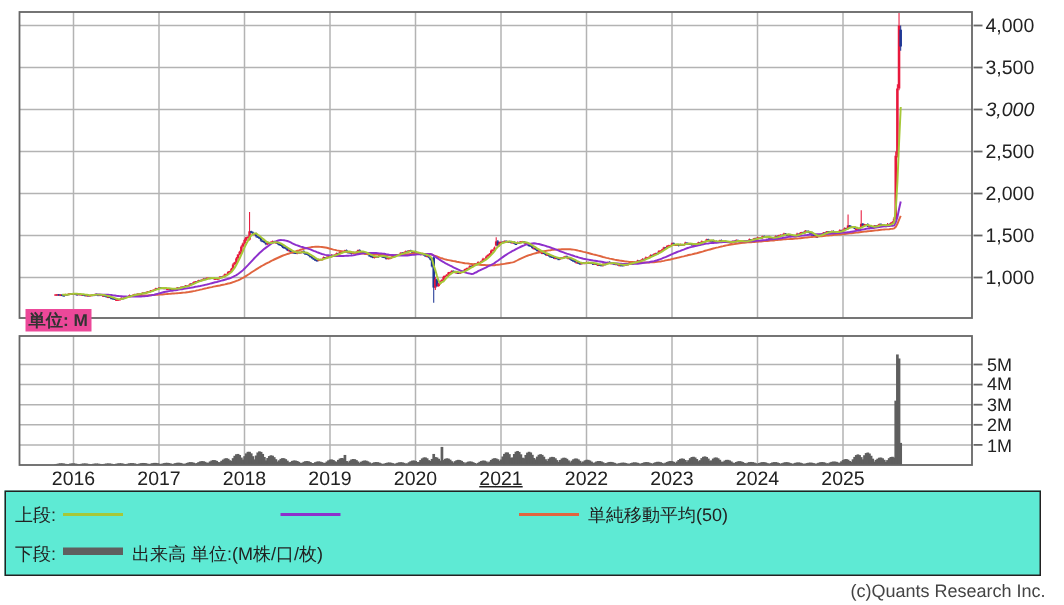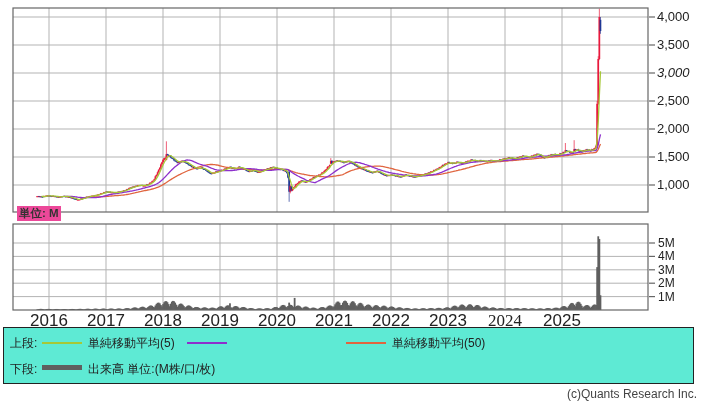--- a/index.html
+++ b/index.html
@@ -1,21 +1,21 @@
 <!DOCTYPE html>
 <html><head>
 <meta charset="utf-8">
 <style>
   html,body{margin:0;padding:0;background:#fff;}
   #stage{position:relative;width:709px;height:403px;background:#fff;overflow:hidden;
          font-family:"Liberation Sans","DejaVu Sans",sans-serif;color:#222;}
   #chart-svg{position:absolute;left:0;top:0;}
   .axis-label{position:absolute;font-size:13px;color:#222;white-space:nowrap;line-height:16px;}
   .vol-label{font-size:12px;}
-  .x-label{position:absolute;top:311px;width:44px;text-align:center;font-size:17px;color:#222;}
+  .x-label{position:absolute;top:311px;width:44px;text-align:center;font-size:13px;color:#222;}
   #unit-label{position:absolute;left:17px;top:206px;font-size:11.5px;color:#333;background:#ec4899;padding:0 2px;font-weight:bold;}
   #legend-box{position:absolute;left:3px;top:327px;width:689px;height:55px;border:1px solid #222;background:#5eead4;}
   .lg-text{position:absolute;font-size:12px;color:#222;white-space:nowrap;}
   .lg-swatch{position:absolute;height:0;border-top-style:solid;}
   #copyright{position:absolute;right:12px;top:387px;font-size:12px;color:#444;}
 </style>
 </head>
 <body>
 
 <div id="stage">
@@ -1650,30 +1650,29 @@
     </div>
   <div id="x-labels">
       <div class="x-label" style="left: 27px;">2016</div>
       <div class="x-label" style="left: 84px;">2017</div>
       <div class="x-label" style="left: 141px;">2018</div>
       <div class="x-label" style="left: 198px;">2019</div>
       <div class="x-label" style="left: 255px;">2020</div>
       <div class="x-label" style="left: 312px; text-decoration: underline;">2021</div>
       <div class="x-label" style="left: 369px;">2022</div>
       <div class="x-label" style="left: 426px;">2023</div>
-      <div class="x-label" style="left: 483px; font-family: Liberation Serif, serif;">2024</div>
+      <div class="x-label" style="left: 483px;">2024</div>
       <div class="x-label" style="left: 540px;">2025</div>
     </div>
 
   <div id="unit-label">単位: M</div>
 
   <div id="legend-box">
     <span class="lg-text" style="left:6px;top:7px;">上段:</span>
     <span class="lg-swatch" id="sw-ma5" style="left: 38px; top: 14px; width: 40px; border-top-width: 2px; border-top-color: rgb(166, 200, 55);"></span>
-    <span class="lg-text" style="left:84px;top:7px;">単純移動平均(5)</span>
     <span class="lg-swatch" id="sw-ma25" style="left: 183px; top: 14px; width: 40px; border-top-width: 2px; border-top-color: rgb(141, 48, 204);"></span>
     <span class="lg-swatch" id="sw-ma50" style="left: 342px; top: 14px; width: 40px; border-top-width: 2px; border-top-color: rgb(224, 101, 63);"></span>
     <span class="lg-text" style="left:388px;top:7px;">単純移動平均(50)</span>
 
     <span class="lg-text" style="left:6px;top:33px;">下段:</span>
     <span class="lg-swatch" id="sw-vol" style="left: 38px; top: 37px; width: 40px; border-top-width: 5px; border-top-color: rgb(95, 95, 95);"></span>
     <span class="lg-text" style="left:84px;top:33px;">出来高 単位:(M株/口/枚)</span>
   </div>
 
   <div id="copyright">(c)Quants Research Inc.</div>

